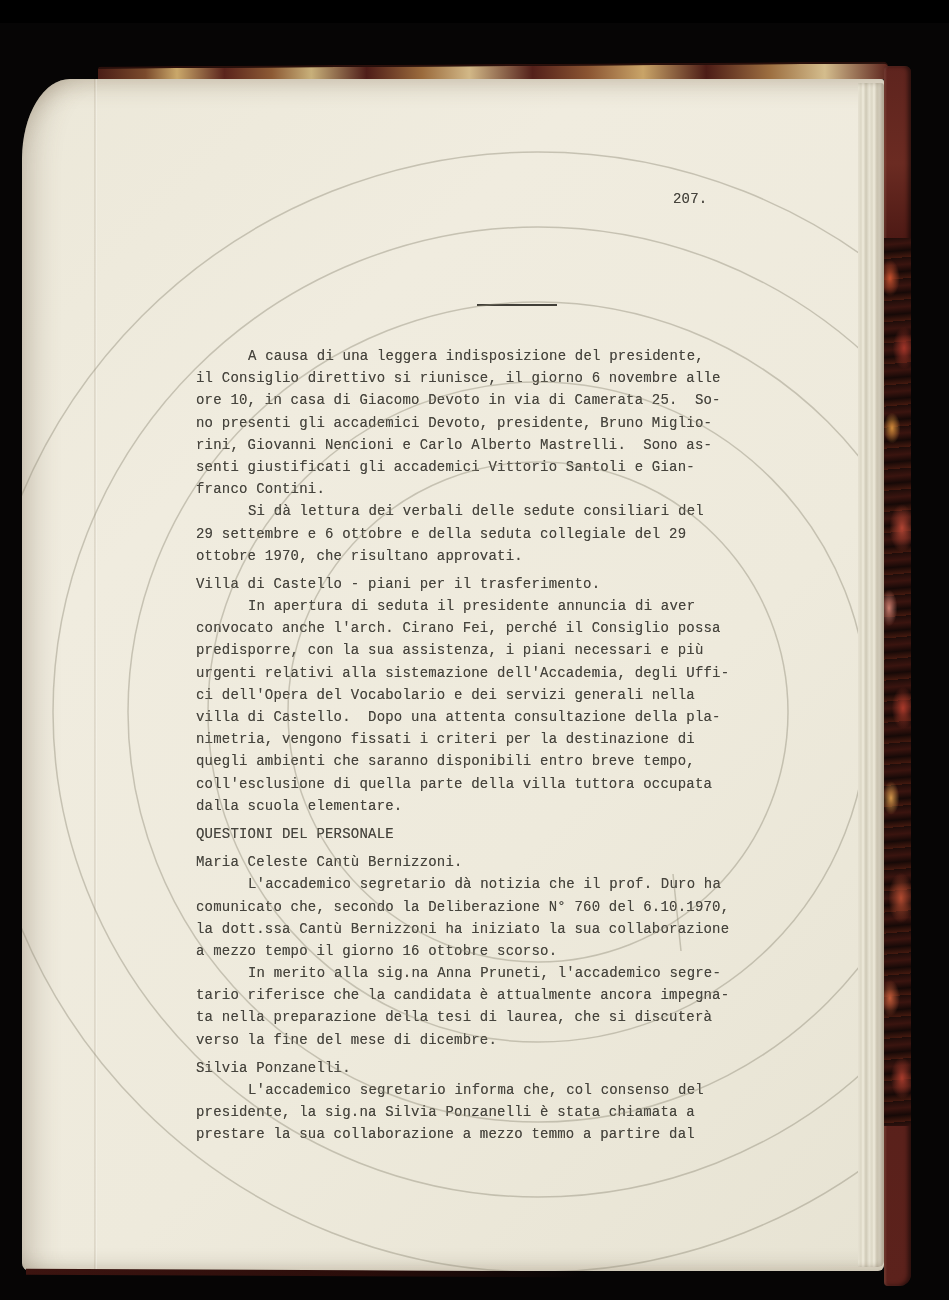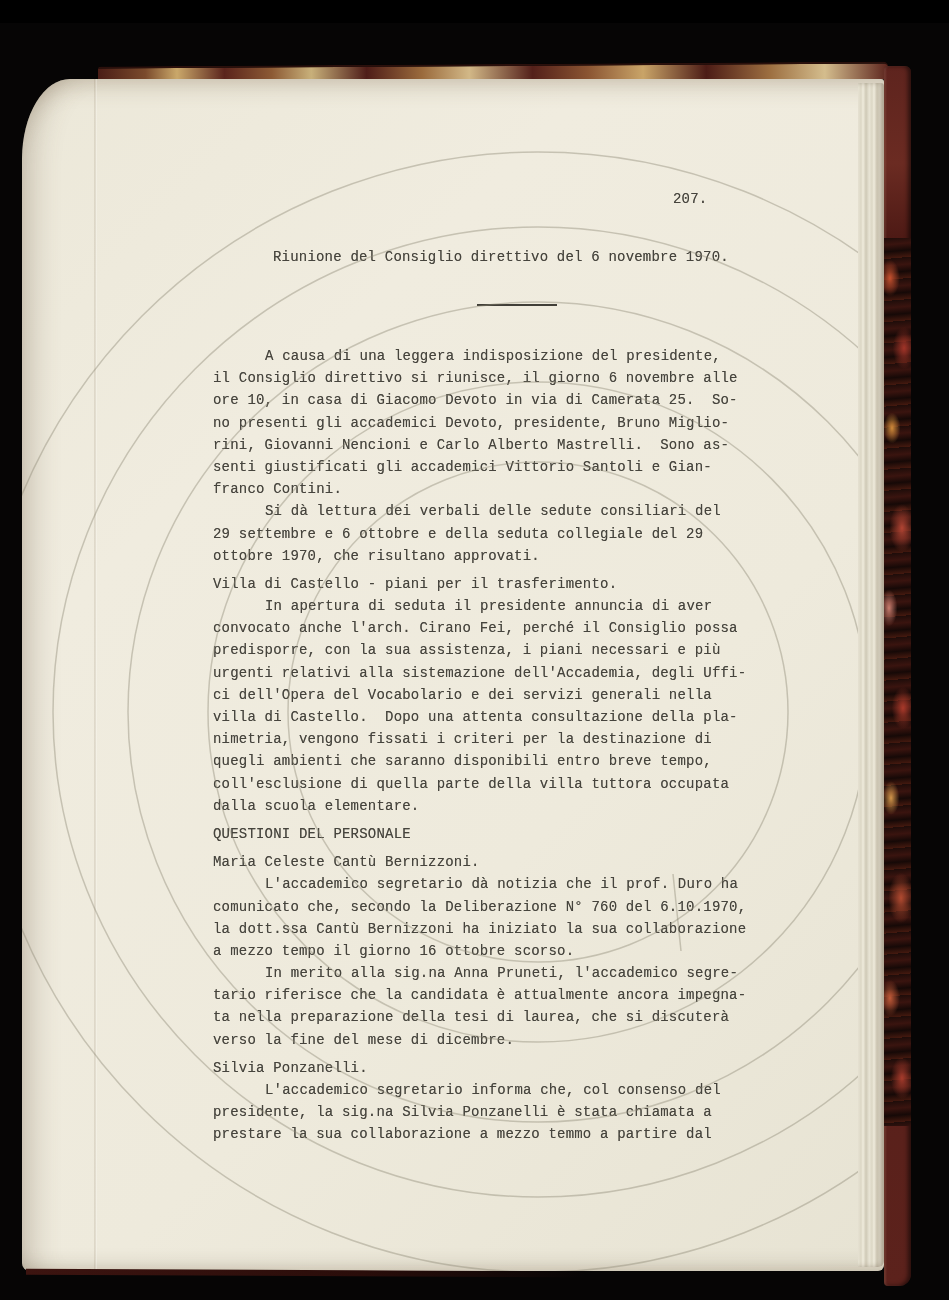--- a/index.html
+++ b/index.html
@@ -42,40 +42,39 @@
     background:repeating-linear-gradient(90deg,#e9e5d6 0px,#dcd7c5 3px,#efebdc 5px,#cfc9b6 8px,#e6e2d2 11px);
     box-shadow:inset -4px 0 5px rgba(90,70,50,.35);}
   
   .watermark{position:absolute;left:0;top:0;pointer-events:none;}
   
   .typed{color:#46443d;font-size:14px;letter-spacing:0.2px;text-shadow:0 0 0.6px rgba(70,68,61,.55);}
   .page-number{position:absolute;left:651px;top:112px;}
   .doc-title{position:absolute;left:251px;top:170px;white-space:pre;}
   .title-divider{position:absolute;left:455px;top:225px;width:80px;height:0;
     border-top:2px solid #413f38;}
-  .doc-body{position:absolute;left:191px;top:266px;width:545px;line-height:22.2px;white-space:pre;}
+  .doc-body{position:absolute;left:174px;top:266px;width:545px;line-height:22.2px;white-space:pre;}
   .doc-body .line{height:22.2px;}
   .doc-body .indent{text-indent:52px;}
   .doc-body .heading-underline{margin-top:6px;
     text-decoration-thickness:1.4px;text-underline-offset:3.5px;}
   .doc-body .heading-caps{margin-top:6px;}
 </style>
 </head>
 <body>
 
 <div class="stage">
 
   <div class="top-edge-strip"></div>
 
   <div class="book-page">
     <div class="gutter-crease"></div>
 
     <div class="typed page-number">207.</div>
 
-    <div class="typed doc-title">Riunione del Consiglio direttivo del 6 novembre 1970.</div>
 
     <div class="title-divider"></div>
 
     <div class="typed doc-body" id="doc-body"><div class="line indent">A causa di una leggera indisposizione del presidente,</div><div class="line ">il Consiglio direttivo si riunisce, il giorno 6 novembre alle</div><div class="line ">ore 10, in casa di Giacomo Devoto in via di Camerata 25.  So-</div><div class="line ">no presenti gli accademici Devoto, presidente, Bruno Miglio-</div><div class="line ">rini, Giovanni Nencioni e Carlo Alberto Mastrelli.  Sono as-</div><div class="line ">senti giustificati gli accademici Vittorio Santoli e Gian-</div><div class="line ">franco Contini.</div><div class="line indent">Si dà lettura dei verbali delle sedute consiliari del</div><div class="line ">29 settembre e 6 ottobre e della seduta collegiale del 29</div><div class="line ">ottobre 1970, che risultano approvati.</div><div class="line heading-underline">Villa di Castello - piani per il trasferimento.</div><div class="line indent">In apertura di seduta il presidente annuncia di aver</div><div class="line ">convocato anche l'arch. Cirano Fei, perché il Consiglio possa</div><div class="line ">predisporre, con la sua assistenza, i piani necessari e più</div><div class="line ">urgenti relativi alla sistemazione dell'Accademia, degli Uffi-</div><div class="line ">ci dell'Opera del Vocabolario e dei servizi generali nella</div><div class="line ">villa di Castello.  Dopo una attenta consultazione della pla-</div><div class="line ">nimetria, vengono fissati i criteri per la destinazione di</div><div class="line ">quegli ambienti che saranno disponibili entro breve tempo,</div><div class="line ">coll'esclusione di quella parte della villa tuttora occupata</div><div class="line ">dalla scuola elementare.</div><div class="line heading-caps">QUESTIONI DEL PERSONALE</div><div class="line heading-underline">Maria Celeste Cantù Bernizzoni.</div><div class="line indent">L'accademico segretario dà notizia che il prof. Duro ha</div><div class="line ">comunicato che, secondo la Deliberazione N° 760 del 6.10.1970,</div><div class="line ">la dott.ssa Cantù Bernizzoni ha iniziato la sua collaborazione</div><div class="line ">a mezzo tempo il giorno 16 ottobre scorso.</div><div class="line indent">In merito alla sig.na Anna Pruneti, l'accademico segre-</div><div class="line ">tario riferisce che la candidata è attualmente ancora impegna-</div><div class="line ">ta nella preparazione della tesi di laurea, che si discuterà</div><div class="line ">verso la fine del mese di dicembre.</div><div class="line heading-underline">Silvia Ponzanelli.</div><div class="line indent">L'accademico segretario informa che, col consenso del</div><div class="line ">presidente, la sig.na Silvia Ponzanelli è stata chiamata a</div><div class="line ">prestare la sua collaborazione a mezzo temmo a partire dal</div></div>
 
     <svg class="watermark" id="watermark-svg" width="862" height="1192">
         <circle cx="516" cy="633" r="250" fill="none" stroke="#8c8775" stroke-width="1.5" opacity="0.42"></circle>
         <circle cx="516" cy="633" r="330" fill="none" stroke="#8c8775" stroke-width="1.5" opacity="0.42"></circle>
         <circle cx="516" cy="633" r="410" fill="none" stroke="#8c8775" stroke-width="1.5" opacity="0.42"></circle>
         <circle cx="516" cy="633" r="485" fill="none" stroke="#8c8775" stroke-width="1.5" opacity="0.42"></circle>

